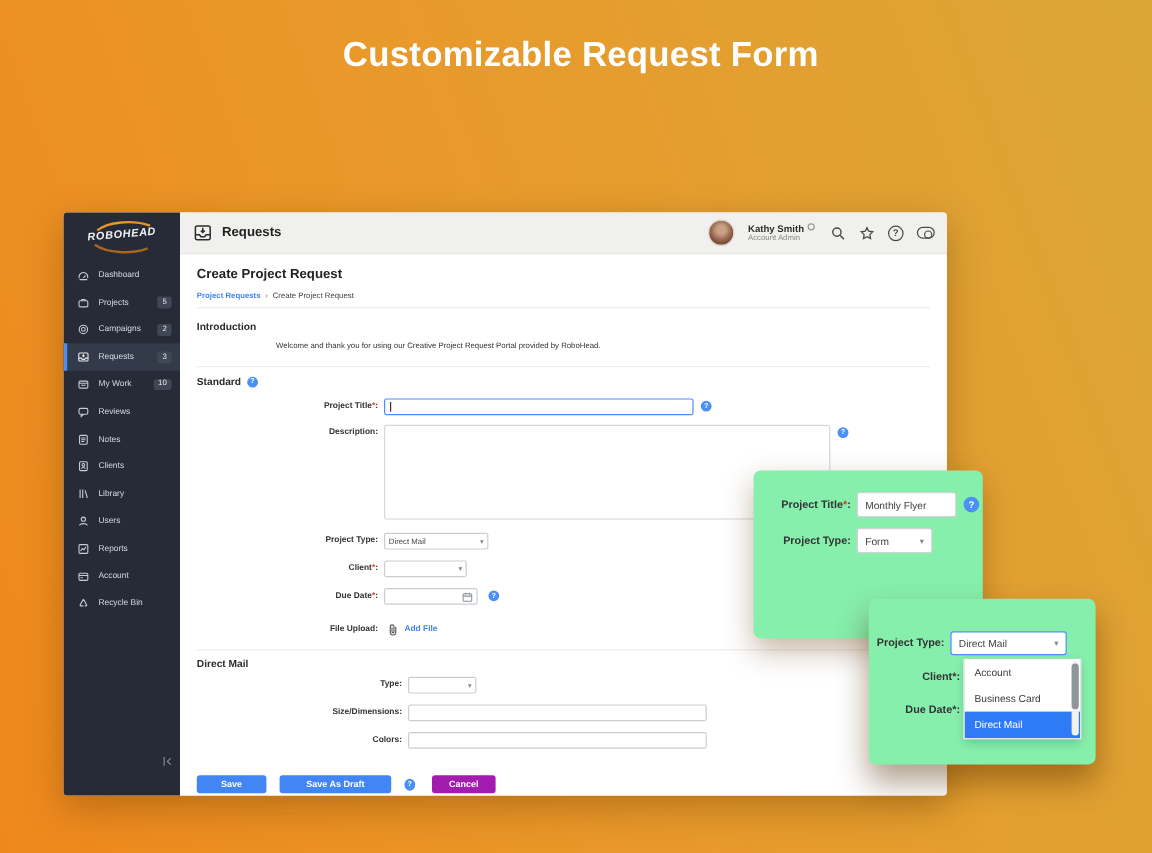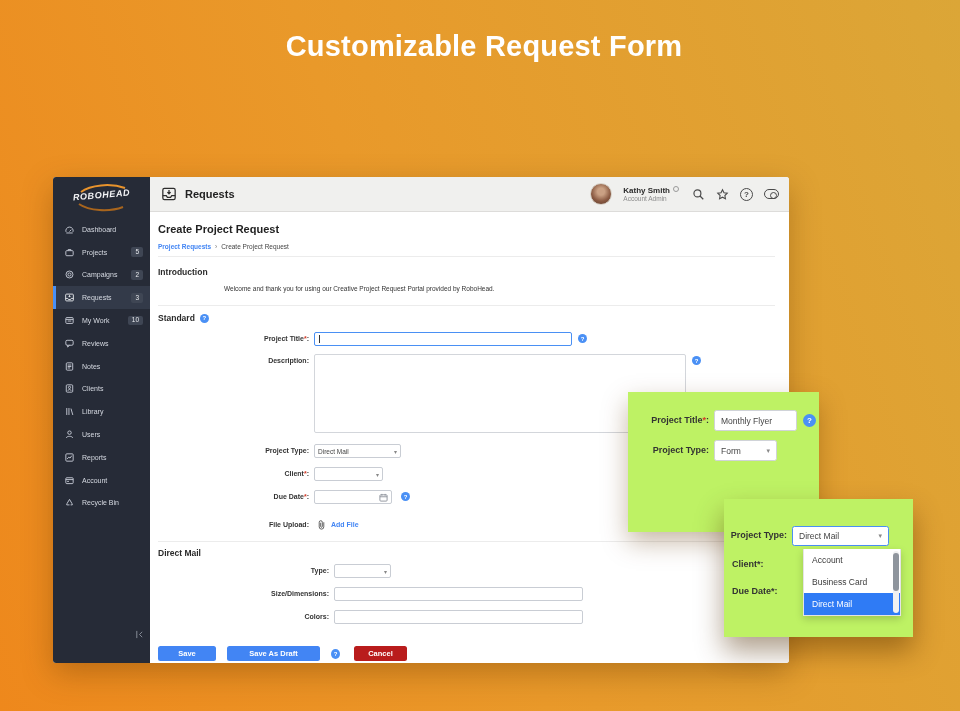--- a/index.html
+++ b/index.html
@@ -63,21 +63,21 @@
   .hicon { width:13px; height:13px; color:#4a4a4a; cursor:pointer; }
   .help-badge {
     display:inline-flex; align-items:center; justify-content:center;
     width:13px; height:13px; border:1px solid #4a4a4a; border-radius:50%;
     font-size:8px; color:#4a4a4a; font-weight:700; cursor:pointer;
   }
   .toggle-ic { width:15px; height:10px; border:1px solid #4a4a4a; border-radius:5px; position:relative; cursor:pointer; }
   .toggle-ic::after { content:""; position:absolute; right:1.5px; top:1.5px; width:5px; height:5px; border:1px solid #4a4a4a; border-radius:50%; }
 
   
-  .content { position:absolute; left:97px; top:36px; right:0; bottom:0; background:#fff; border-radius:0 0 3px 0; padding:10px 14px 0 8px; overflow:hidden; }
+  .content { position:absolute; left:97px; top:36px; right:0; bottom:0; background:#fff; border-radius:0 0 3px 0; padding:10px 14px 0 14px; overflow:hidden; }
   .page-heading { font-size:11px; font-weight:700; color:#222; }
   .crumbs { margin-top:8px; font-size:6.5px; display:flex; gap:4px; align-items:center; padding-bottom:6px; border-bottom:1px solid #ececec; }
   .crumb-link { color:#4285f4; font-weight:700; cursor:pointer; }
   .crumb-sep { color:#777; }
   .crumb-cur { color:#444; }
   .sect-head { font-size:8.5px; font-weight:700; color:#2b2b2b; display:flex; align-items:center; gap:5px; }
   .intro-text { font-size:6.5px; color:#333; margin:8px 0 0 66px; }
   .hr { border-bottom:1px solid #ececec; margin-top:13px; }
 
   .q-ic {
@@ -96,35 +96,35 @@
   .sel { cursor:pointer; }
   .texta { border:1px solid #d3d6db; border-radius:2px; width:372px; height:79px; }
   .icon-after { margin-left:6px; margin-top:2px; }
   .cal-ic { width:9px; height:9px; margin-left:auto; color:#8a8f98; }
   .clip-ic { width:11px; height:12px; color:#555; margin:1px 4px 0 2px; }
   .addfile { font-size:7px; font-weight:700; color:#4285f4; margin-top:3px; cursor:pointer; }
   .dm .flabel { width:176px; }
   .btn-row { display:flex; align-items:center; margin-top:22px; gap:11px; }
   .btn { border:none; border-radius:2.5px; color:#fff; font-size:7.5px; font-weight:700; height:15px; display:flex; align-items:center; justify-content:center; cursor:pointer; font-family:"Liberation Sans",sans-serif; }
   .btn.blue { background:#4285f4; }
-  .btn.gray { background:#b91c1c; }
+  .btn.gray { background:#a21caf; }
   .w-save { width:58px; } .w-draft { width:93px; } .w-cancel { width:53px; }
 
   
-  .card { position:absolute; background:#bef264; border-radius:0; overflow:hidden; }
+  .card { position:absolute; background:#86efac; border-radius:6px; overflow:hidden; }
   .card1 { left:628px; top:392px; width:191px; height:140px; z-index:5; box-shadow:0 10px 24px rgba(95,52,0,.35); padding-top:18px; }
   .card2 { left:724px; top:499px; width:189px; height:138px; z-index:6; box-shadow:0 14px 26px rgba(80,45,0,.45); padding-top:27px; }
   .prow { display:flex; align-items:flex-start; margin-bottom:9px; }
   .plabel { width:86px; text-align:right; padding-right:5px; font-size:9px; font-weight:700; color:#333; padding-top:5px; white-space:nowrap; }
   .plabel .req { color:#d43d2a; }
   .pin { border:1px solid #d0d3d8; border-radius:2.5px; background:#fff; height:21px; display:flex; align-items:center; padding:0 6px; font-size:8.5px; color:#444; }
   .pin.focus { border-color:#4a90f4; }
   .pcaret { margin-left:auto; font-size:7px; color:#888; padding-left:8px; }
   .q-ic.big { width:13px; height:13px; font-size:8px; flex:0 0 13px; margin:4px 0 0 6px; }
-  .c2-label { position:absolute; width:68px; font-size:9px; font-weight:700; color:#333; white-space:nowrap; }
+  .c2-label { position:absolute; text-align:right; width:68px; font-size:9px; font-weight:700; color:#333; white-space:nowrap; }
   .menu {
     position:absolute; left:79px; top:50px; width:98px; background:#fff;
     box-shadow:0 3px 8px rgba(0,0,0,.18); border:1px solid #e4e4e4; border-top:none;
   }
   .mitem { height:22px; display:flex; align-items:center; padding-left:8px; font-size:8.5px; color:#3c3c3c; cursor:pointer; }
   .mitem.selected { background:#2f7bf5; color:#fff; }
   .mscroll { position:absolute; right:1px; top:2px; bottom:2px; width:6px; background:#f1f1f1; border-radius:3px; }
   .mthumb { position:absolute; right:0; top:2px; width:6px; height:38px; background:#8f959d; border-radius:3px; }
 </style>
 </head>

